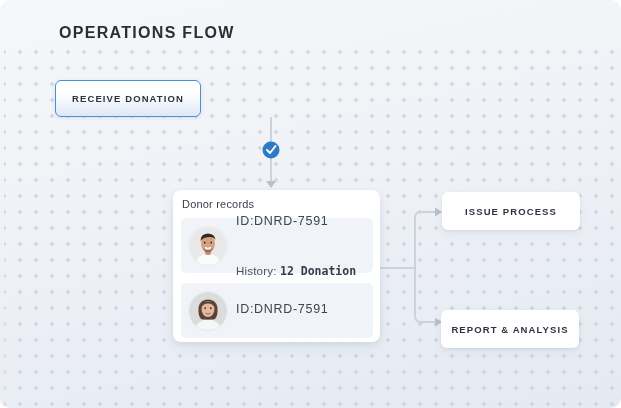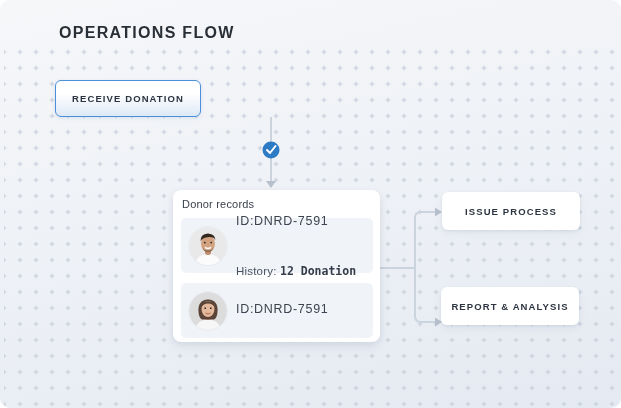--- a/index.html
+++ b/index.html
@@ -24,21 +24,21 @@
   }
   .node-receive{
     left:27px;top:80px;width:146px;height:37px;
     border:1.5px solid #4a90d8;
     background:linear-gradient(180deg,#ffffff 35%,#dde9f6 100%);
     box-shadow:0 1px 4px rgba(40,90,160,.12);
     margin-left:28px;
   }
   .node-process{left:198px;top:80px;width:147px;height:37px;}
   .node-issue{left:442px;top:192px;width:138px;height:38px;}
-  .node-report{left:441px;top:287px;width:138px;height:38px;align-items:center;}
+  .node-report{left:441px;top:310px;width:138px;height:38px;align-items:center;}
 
   .connectors{position:absolute;left:0;top:0;width:621px;height:408px;pointer-events:none;}
 
   .donor-panel{
     position:absolute;left:173px;top:190px;width:207px;height:152px;
     background:#ffffff;border-radius:8px;padding:7px 13px 6px 8px;
     box-shadow:0 2px 6px rgba(25,45,75,.08),0 6px 14px rgba(25,45,75,.05);
   }
   .donor-panel-title{
     font-size:11px;color:#3a414c;margin:1px 0 8px 1px;letter-spacing:.2px;

